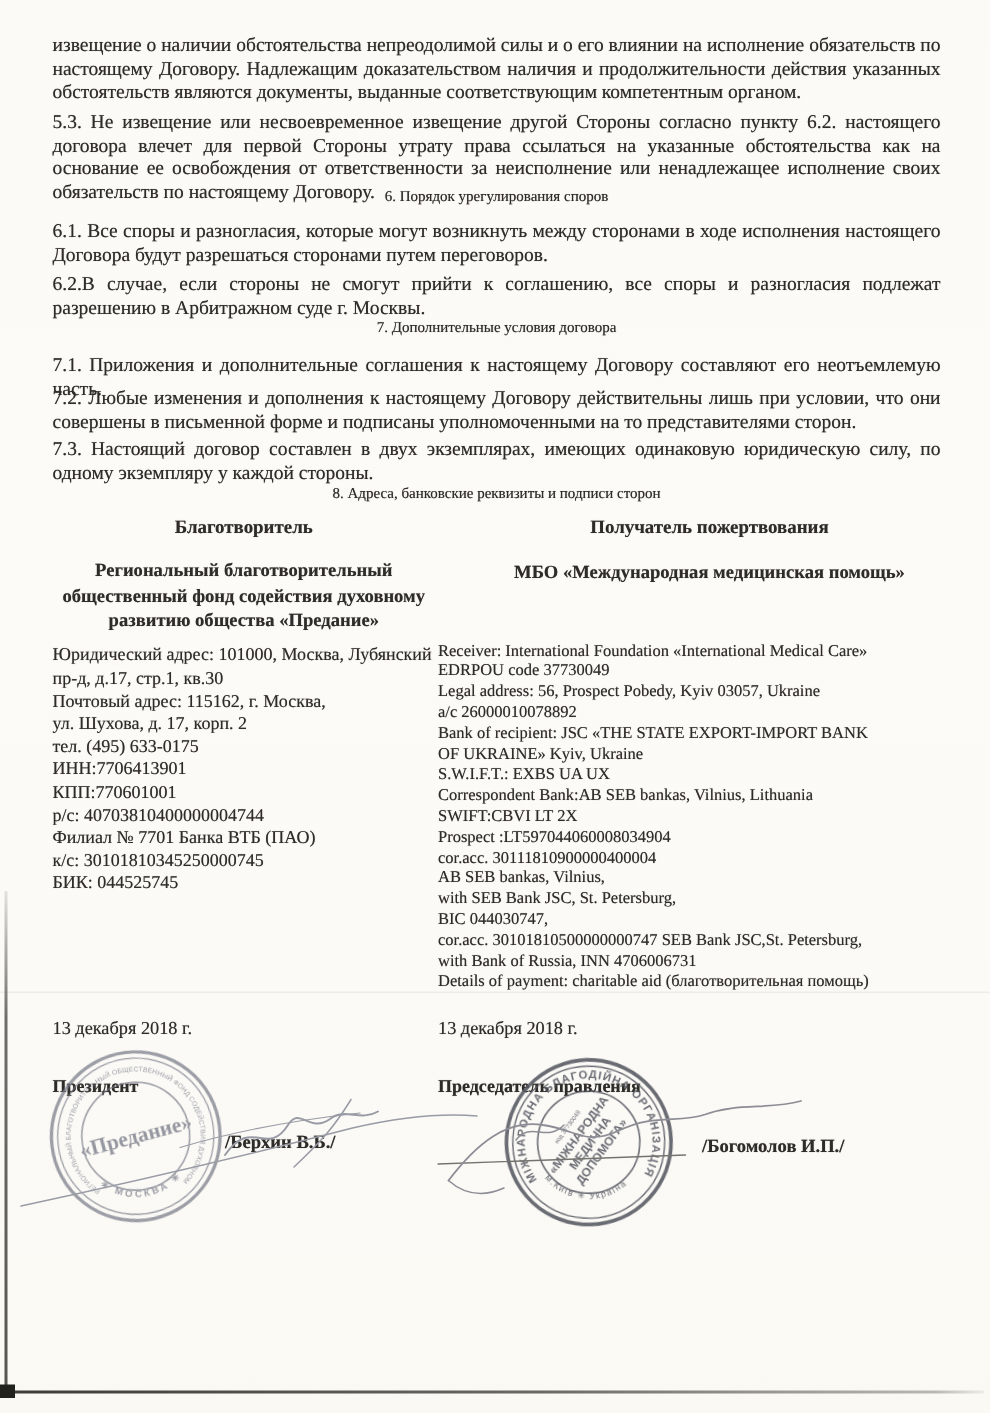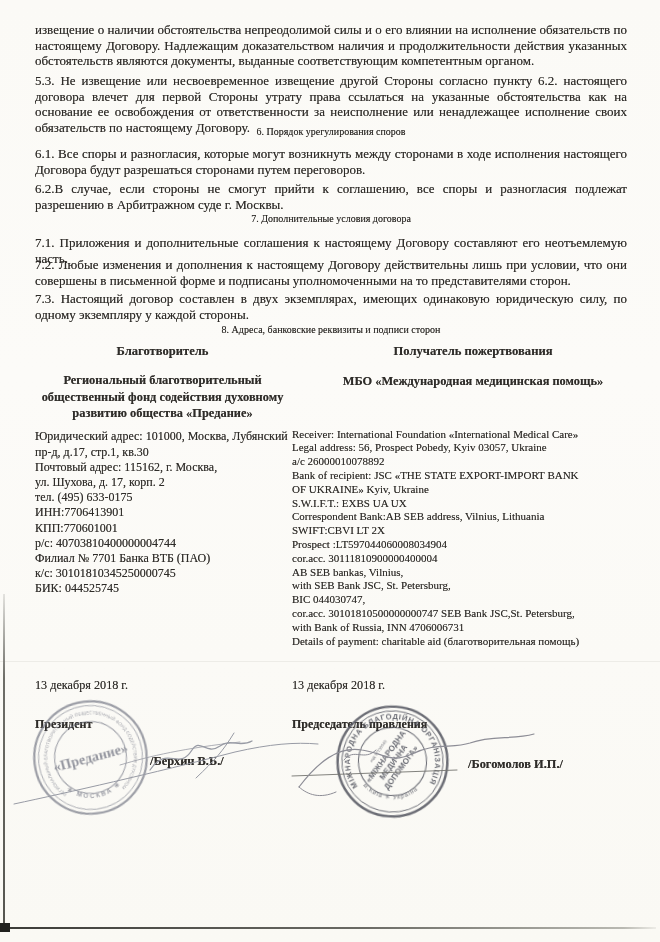--- a/index.html
+++ b/index.html
@@ -74,26 +74,27 @@
       <div>к/с: 30101810345250000745</div>
       <div>БИК: 044525745</div>
     </div>
   </div>
 
   <div class="abs col col-right">
     <div class="role">Получатель пожертвования</div>
     <div class="org">МБО «Международная медицинская помощь»</div>
     <div class="details">
       <div>Receiver: International Foundation «International Medical Care»</div>
+      <div>EDRPOU code 37730049</div>
       <div>Legal address: 56, Prospect Pobedy, Kyiv 03057, Ukraine</div>
       <div>a/c 26000010078892</div>
       <div>Bank of recipient: JSC «THE STATE EXPORT-IMPORT BANK</div>
       <div>OF UKRAINE» Kyiv, Ukraine</div>
       <div>S.W.I.F.T.: EXBS UA UX</div>
-      <div>Correspondent Bank:AB SEB address, Vilnius, Lithuania</div>
+      <div>Correspondent Bank:AB SEB bankas, Vilnius, Lithuania</div>
       <div>SWIFT:CBVI LT 2X</div>
       <div>Prospect :LT597044060008034904</div>
       <div>cor.acc. 30111810900000400004</div>
       <div>AB SEB bankas, Vilnius,</div>
       <div>with SEB Bank JSC, St. Petersburg,</div>
       <div>BIC 044030747,</div>
       <div>cor.acc. 30101810500000000747 SEB Bank JSC,St. Petersburg,</div>
       <div>with Bank of Russia, INN 4706006731</div>
       <div>Details of payment: charitable aid (благотворительная помощь)</div>
     </div>

